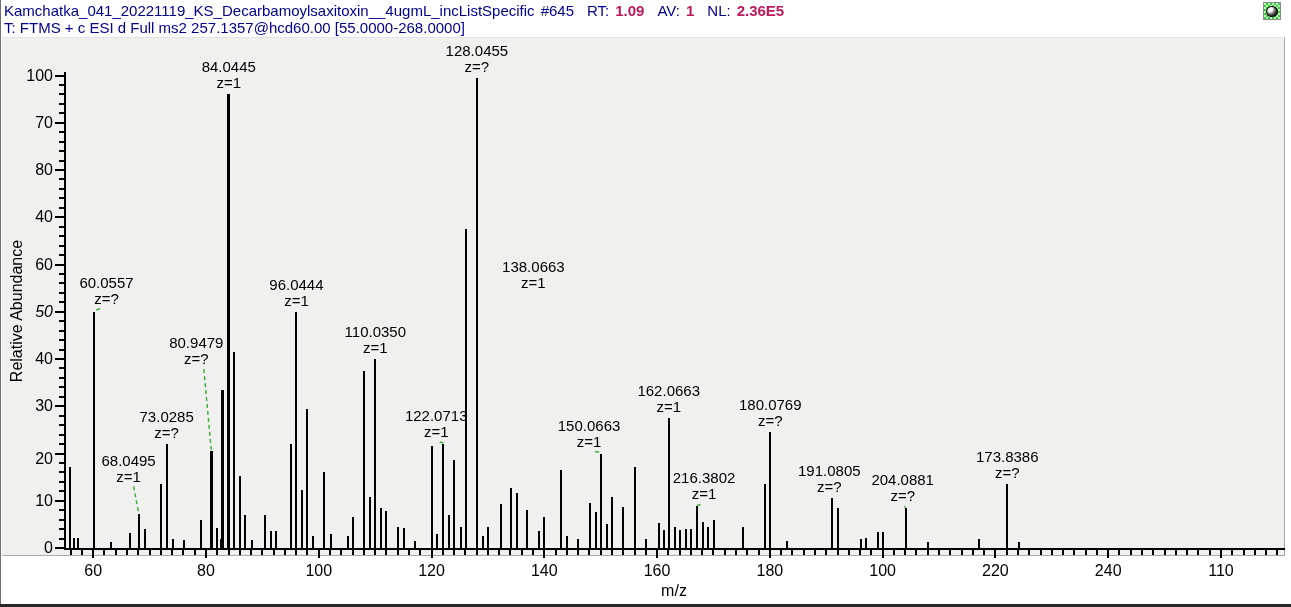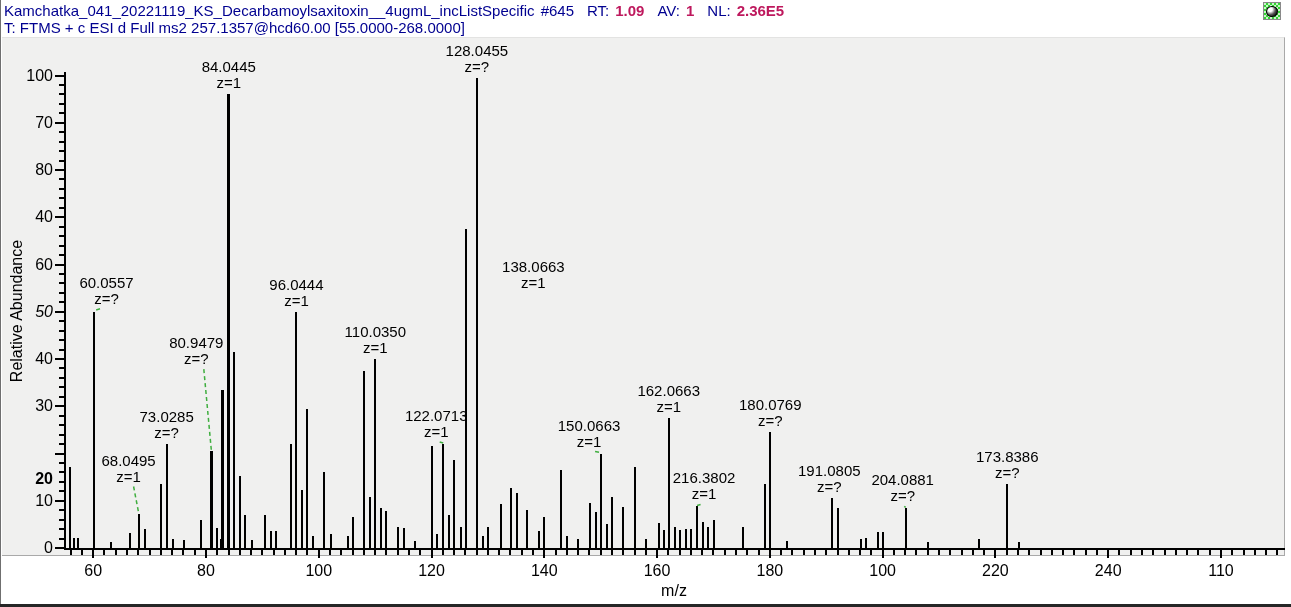--- a/index.html
+++ b/index.html
@@ -213,21 +213,21 @@
     <div class="tick" style="left: 59px; top: 140.65px; width: 5px; height: 2px;"></div>
     <div class="tick" style="left: 59px; top: 131.2px; width: 5px; height: 2px;"></div>
     <div class="tick" style="left: 55px; top: 121.75px; width: 9px; height: 2px;"></div>
     <div class="tick" style="left: 59px; top: 112.3px; width: 5px; height: 2px;"></div>
     <div class="tick" style="left: 59px; top: 102.85px; width: 5px; height: 2px;"></div>
     <div class="tick" style="left: 59px; top: 93.4px; width: 5px; height: 2px;"></div>
     <div class="tick" style="left: 59px; top: 83.95px; width: 5px; height: 2px;"></div>
     <div class="tick" style="left: 55px; top: 74.5px; width: 9px; height: 2px;"></div>
     <div class="ytick-label" style="left: 11px; top: 539px;">0</div>
     <div class="ytick-label" style="left: 11px; top: 491.75px;">10</div>
-    <div class="ytick-label" style="left: 11px; top: 470px; font-weight: bold;">20</div>
+    <div class="ytick-label" style="left: 11px; top: 450px;">20</div>
     <div class="ytick-label" style="left: 11px; top: 397.25px;">30</div>
     <div class="ytick-label" style="left: 11px; top: 350px;">40</div>
     <div class="ytick-label" style="left: 11px; top: 303px; font-style: italic;">50</div>
     <div class="ytick-label" style="left: 11px; top: 255.5px;">60</div>
     <div class="ytick-label" style="left: 11px; top: 208.25px;">40</div>
     <div class="ytick-label" style="left: 11px; top: 161px;">80</div>
     <div class="ytick-label" style="left: 11px; top: 113.75px;">70</div>
     <div class="ytick-label" style="left: 11px; top: 66.5px;">100</div>
     <div class="tick" style="left: 69.6389px; top: 550px; width: 2px; height: 5px;"></div>
     <div class="tick" style="left: 80.9167px; top: 550px; width: 2px; height: 5px;"></div>

